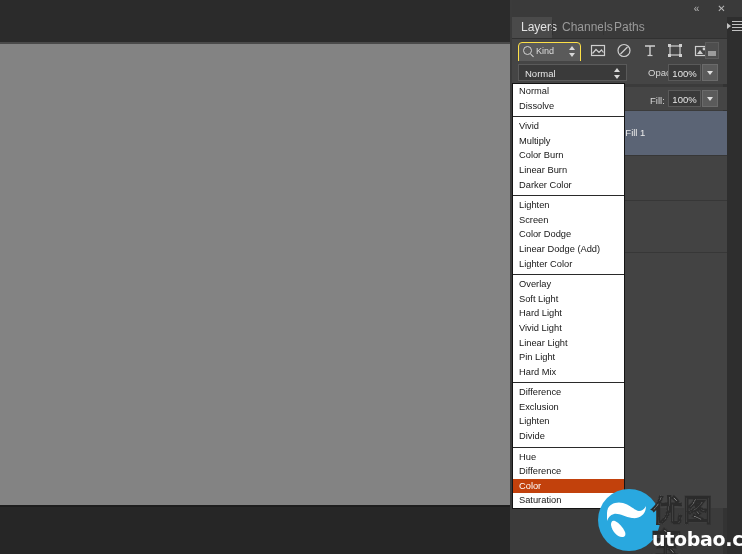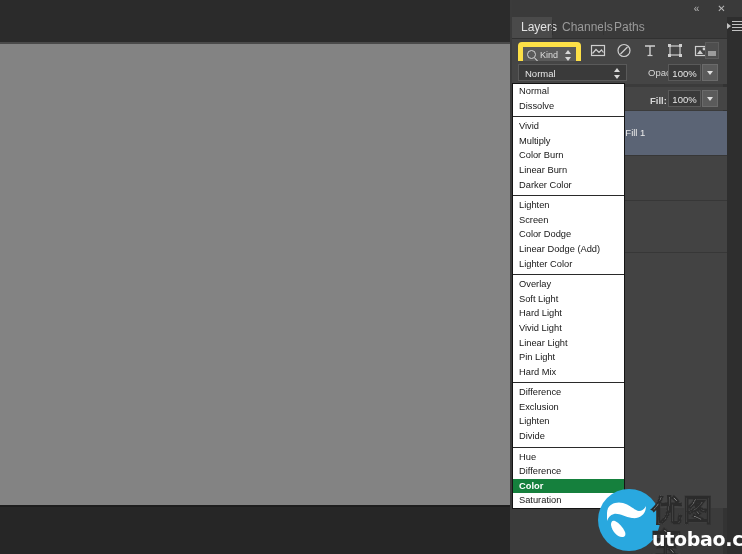--- a/index.html
+++ b/index.html
@@ -35,21 +35,21 @@
   .tab-sep{position:absolute;top:3px;width:1px;height:15px;background:#333;}
   .panel-menu{position:absolute;right:2px;top:20px;width:16px;height:13px;cursor:pointer;}
   .pm-line{position:absolute;right:1px;height:1px;background:#c2c2c2;}
   .pm-tri{position:absolute;left:0;top:3px;width:0;height:0;border-left:4px solid #c2c2c2;
           border-top:3px solid transparent;border-bottom:3px solid transparent;}
 
   
   .filterrow{position:absolute;left:512px;top:38px;width:215px;height:23px;background:#454545;
              border-top:1px solid #313131;}
   .kindbox{position:absolute;left:6px;top:3px;width:63px;height:28px;background:#5a5a5a;
-           border:5px solid #fde047;border-radius:4px;box-sizing:border-box;cursor:pointer;}
+           border:1px solid #fde047;border-radius:4px;box-sizing:border-box;cursor:pointer;}
   .kind-search{position:absolute;left:4px;top:3px;width:9px;height:9px;border:1.3px solid #d2d2d2;
                border-radius:50%;box-sizing:border-box;}
   .kind-search:after{content:"";position:absolute;right:-3px;bottom:-2px;width:4px;height:1.3px;
                background:#d2d2d2;transform:rotate(45deg);}
   .kind-label{position:absolute;left:17px;top:2px;font-size:9px;color:#dcdcdc;line-height:13px;}
   .kind-arrows{position:absolute;right:4px;top:3px;width:7px;height:11px;}
   .ka-up{position:absolute;left:0;top:0;width:0;height:0;border-left:3.5px solid transparent;
          border-right:3.5px solid transparent;border-bottom:4px solid #d8d8d8;}
   .ka-dn{position:absolute;left:0;bottom:0;width:0;height:0;border-left:3.5px solid transparent;
          border-right:3.5px solid transparent;border-top:4px solid #d8d8d8;}
@@ -82,21 +82,21 @@
   .thumb{position:absolute;left:32px;top:6px;width:34px;height:33px;background:#ffffff;
          border:1px solid #1c1c1c;box-sizing:border-box;}
   .lname{position:absolute;left:88px;top:16px;font-size:9.5px;color:#ececec;}
   .lname-clip{position:absolute;left:88px;top:18px;font-size:9.5px;color:#bdbdbd;}
 
   
   .dropdown{position:absolute;left:512px;top:83px;width:113px;background:#ffffff;
             border:1px solid #141414;box-sizing:border-box;z-index:40;}
   .ditem{height:14.6px;line-height:14.6px;padding-left:6px;font-size:9.3px;color:#161616;
          white-space:nowrap;cursor:pointer;}
-  .ditem.sel{background:#15803d;color:#ffffff;font-weight:bold;}
+  .ditem.sel{background:#c2410c;color:#ffffff;}
   .dsep{height:6px;position:relative;}
   .dsep:after{content:"";position:absolute;left:0;right:0;top:3px;height:1px;background:#2a2a2a;}
 
   
   .wm{position:absolute;left:598px;top:487px;width:144px;height:67px;z-index:60;pointer-events:none;}
   .wm-circle{position:absolute;left:0;top:2px;width:62px;height:62px;border-radius:50%;background:#29a8df;}
   .wm-bird{position:absolute;left:7px;top:12px;width:44px;height:40px;}
   .wm-cn{position:absolute;left:54px;top:6px;font-size:30px;font-weight:bold;color:#ffffff;
          letter-spacing:1px;line-height:34px;font-family:"DejaVu Sans",sans-serif;
          -webkit-text-stroke:1px #2b2b2b;}
@@ -197,21 +197,21 @@
       </div>
     </div>
     <div class="lab" style="left:136px;top:6px;">Opacity:</div>
     <div class="valbox" style="left:156px;top:3px;width:33px;">
       <div class="v">100%</div>
     </div>
     <div class="stepbtn" style="left:190px;"></div>
   </div>
 
   <div class="fillrow">
-    <div class="lab" style="left:138px;top:8px;font-weight:bold;">Fill:</div>
+    <div class="lab" style="left:138px;top:8px;">Fill:</div>
     <div class="valbox" style="left:156px;top:3px;width:33px;">
       <div class="v">100%</div>
     </div>
     <div class="stepbtn" style="left:190px;"></div>
   </div>
 
   <div class="layerlist">
     <div class="layerrow sel" style="top:0;">
       <div class="thumb"></div>
       <div class="lname">Color Fill 1</div>

